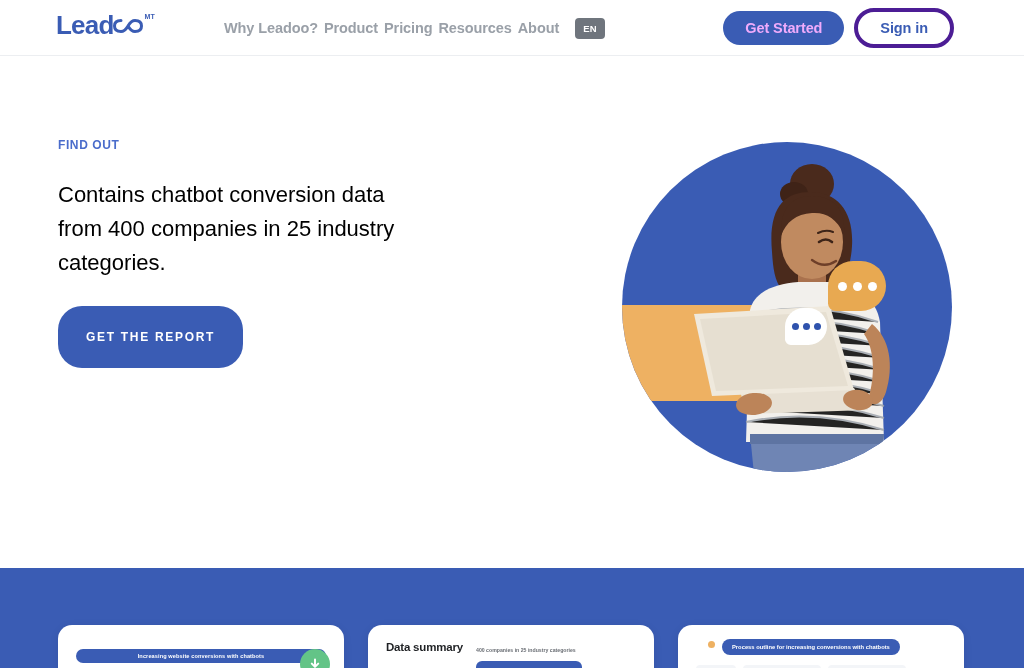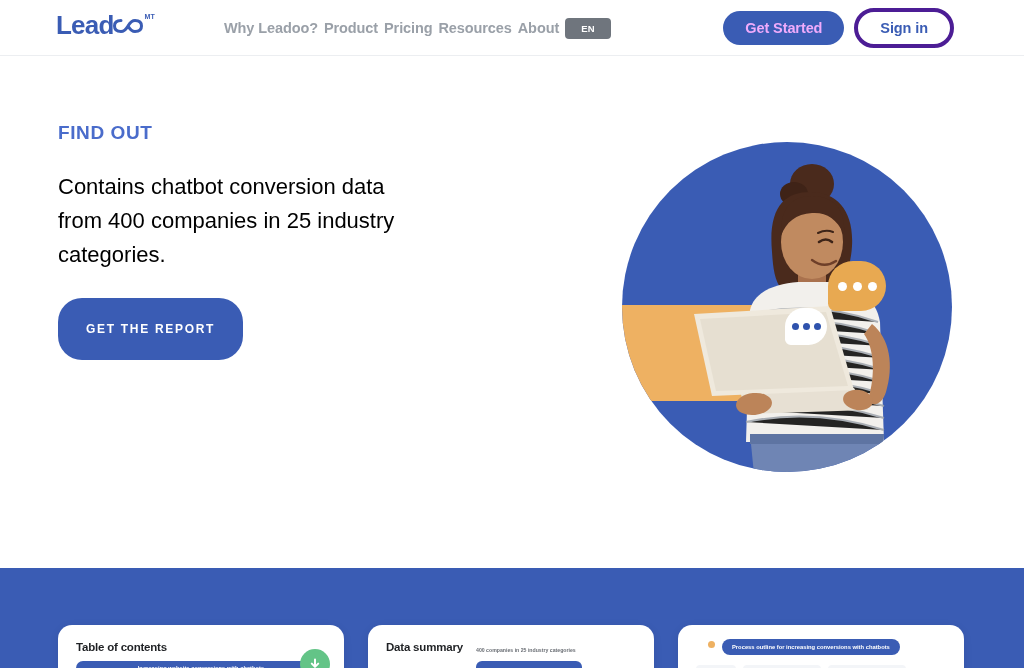--- a/index.html
+++ b/index.html
@@ -40,23 +40,24 @@
     font-size: 7px; font-weight: 700; color: #3a5cb4;
     margin-left: 1px; margin-top: 1px; letter-spacing: 0.2px;
   }
 
   .nav { position: absolute; left: 224px; top: 0; height: 56px; display: flex; align-items: center; gap: 6px; }
   .nav-item {
     font-size: 14.5px; color: #9aa0a8; font-weight: 600;
     cursor: pointer; white-space: nowrap; letter-spacing: -0.1px;
   }
   .lang-badge {
+    margin-left: 10px;
     background: #6f757d; color: #ffffff;
     font-size: 9.5px; font-weight: 700; letter-spacing: 0.4px;
-    padding: 5px 16px; border-radius: 4px; cursor: pointer;
+    padding: 5px 8px; border-radius: 4px; cursor: pointer;
   }
 
   .header-actions { position: absolute; right: 70px; top: 0; height: 56px; display: flex; align-items: center; gap: 10px; }
   .btn-primary {
     background: #3a5cb4; color: #f0abfc;
     font-size: 14.5px; font-weight: 700;
     padding: 9px 22px; border-radius: 22px; border: none;
     cursor: pointer; white-space: nowrap; letter-spacing: -0.1px;
     font-family: inherit;
   }
@@ -68,22 +69,22 @@
     cursor: pointer; white-space: nowrap; letter-spacing: -0.1px;
     font-family: inherit;
   }
 
   
   .hero { position: absolute; top: 56px; left: 0; width: 1024px; height: 512px; background: #fff; }
 
   .hero-copy { position: absolute; left: 58px; top: 66px; width: 520px; }
 
   .eyebrow {
-    font-size: 19px; font-weight: 700; color: #4a6ccb;
-    letter-spacing: 0.6px; margin-bottom: 22px;
+    font-size: 12px; font-weight: 700; color: #4a6ccb;
+    letter-spacing: 0.6px; margin-bottom: 22px; margin-top: 16px;
   }
 
   .hero-title {
     font-size: 53px; font-weight: 800; color: #37393c;
     line-height: 1.04; letter-spacing: -1.6px;
     max-width: 510px;
   }
 
   .hero-sub {
     margin-top: 26px;
@@ -292,21 +293,20 @@
           <span></span>
         </div>
       </div>
     </div>
   </div>
 
   <div class="blue-section">
     <div class="cards">
 
       <div class="card">
-        <div class="card-title">Table of contents</div>
         <div class="pill">Increasing website conversions with chatbots</div>
         <div class="card-green-circle">
           <svg width="14" height="14" viewBox="0 0 14 14">
             <path d="M7 2.5 L7 9.5 M3.8 6.6 L7 9.9 L10.2 6.6" stroke="#ffffff" stroke-width="2" fill="none" stroke-linecap="round" stroke-linejoin="round"></path>
           </svg>
         </div>
       </div>
 
       <div class="card">
         <div class="card-title">Data summary</div>

